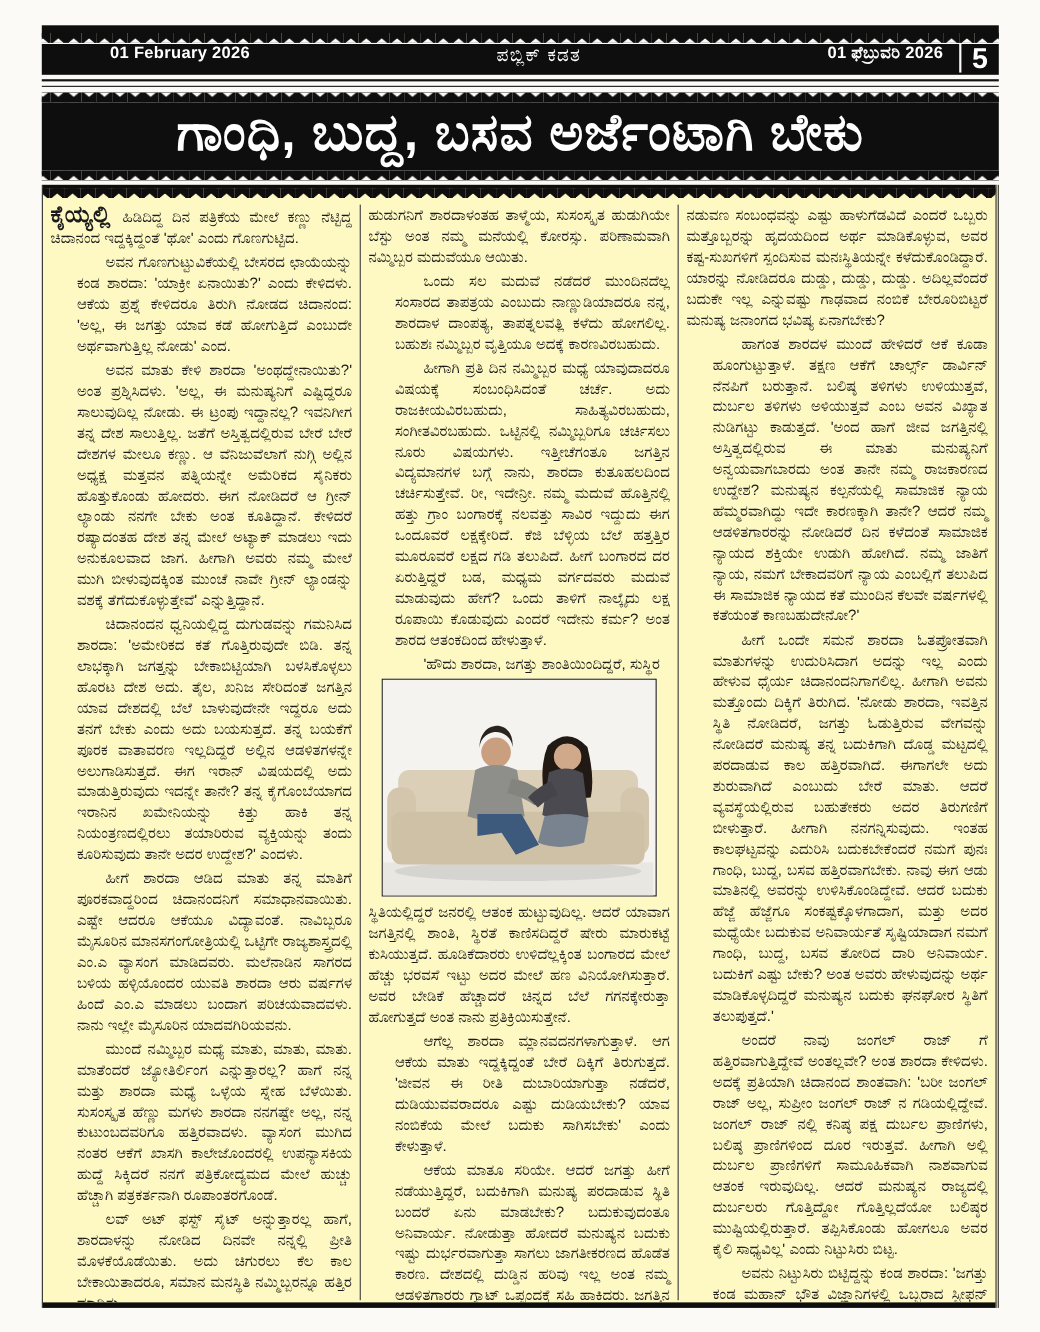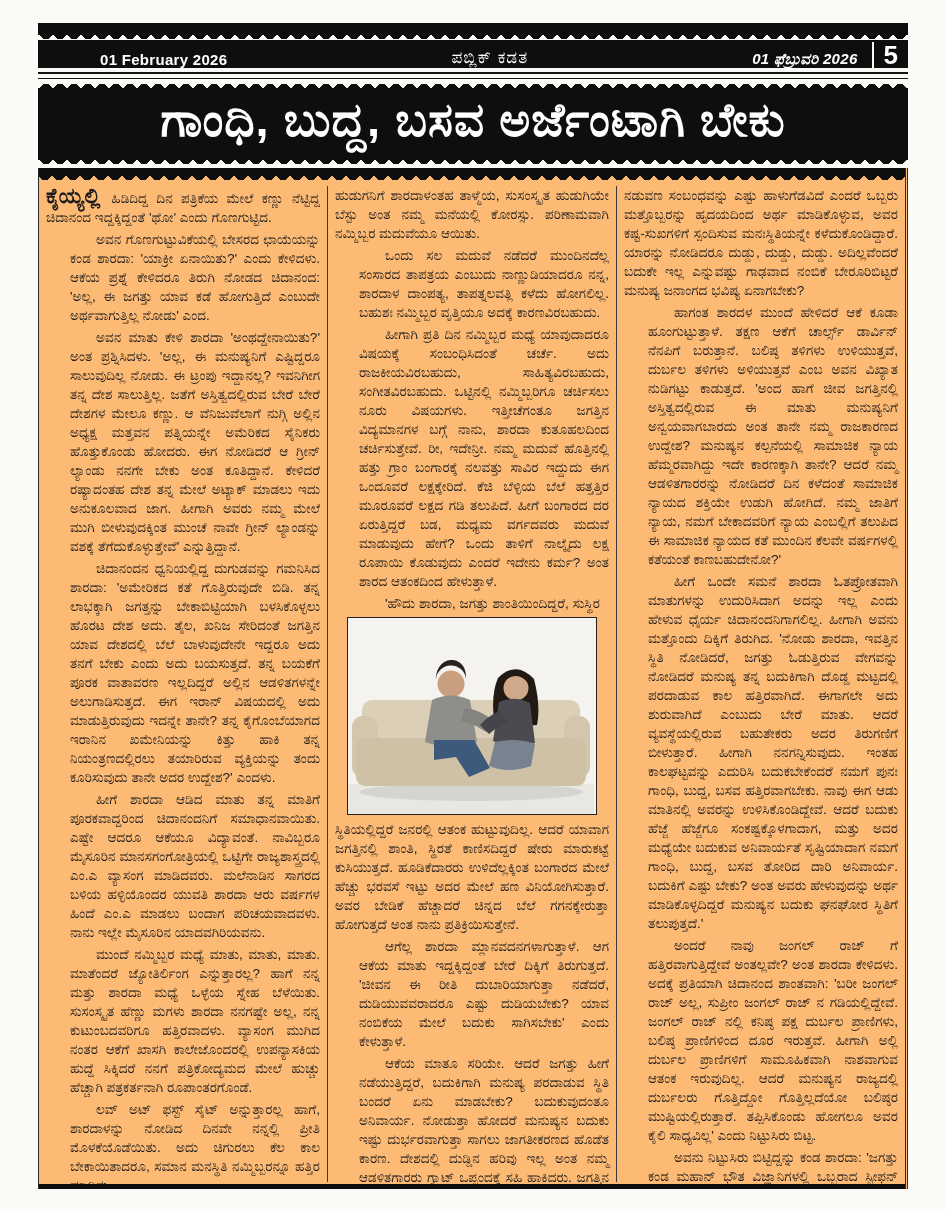--- a/index.html
+++ b/index.html
@@ -7,35 +7,35 @@
         font-family:"Liberation Sans","DejaVu Sans",sans-serif;color:#1b1b1b;}
   .sheet{position:absolute;left:38px;top:23px;width:870px;}
   
   .teeth-down{height:9px;background-image:linear-gradient(225deg,#0e0e0e 50%,transparent 50.5%),
               linear-gradient(135deg,#0e0e0e 50%,transparent 50.5%);
               background-size:14px 9px;background-repeat:repeat-x;background-position:top;}
   .teeth-up{height:9px;background-image:linear-gradient(45deg,#0e0e0e 50%,transparent 50.5%),
               linear-gradient(-45deg,#0e0e0e 50%,transparent 50.5%);
               background-size:14px 9px;background-repeat:repeat-x;background-position:bottom;}
   .top-band{height:7px;background:#0e0e0e;}
-  .header-bar{height:28px;background:#0e0e0e;color:#fff;display:flex;align-items:flex-end;
+  .header-bar{height:28px;background:#0e0e0e;color:#fff;display:flex;align-items:flex-start;
               padding:0 10px;box-sizing:border-box;margin-top:1px;}
   .hdr-date{font-size:15px;font-weight:bold;letter-spacing:.3px;}
   .hdr-left{margin-left:52px;}
   .hdr-center{flex:1;text-align:center;font-size:17px;font-weight:normal;letter-spacing:1px;}
-  .hdr-right{margin-right:14px;font-style:italic;}
+  .hdr-right{margin-right:14px;}
   .page-num{font-size:26px;font-weight:bold;line-height:1;padding-left:10px;border-left:2px solid #fbfaf6;}
   .rule-a{height:2px;background:#141414;margin-top:4px;}
   .rule-b{height:1px;background:#141414;margin-top:4px;}
   .headline-wrap{margin-top:5px;}
   .headline-core{background:#0e0e0e;color:#ffffff;text-align:center;
                  font-size:47px;font-weight:bold;letter-spacing:1px;
                  padding:1px 4px 8px;line-height:1.12;}
   .article-box{margin-top:4px;border-left:1px solid #2b2b2b;border-right:3px double #2b2b2b;
-               background:#fdba74;}
+               background:#fef9c3;}
   .article-top{height:3px;background:#0e0e0e;}
   .cols{display:flex;height:1000px;overflow:hidden;padding-top:4px;}
   .col{flex:1 1 0;padding:2px 7px;overflow:hidden;text-align:justify;}
   .colsep{width:1px;background:#3a3a3a;margin:2px 0;}
   .para{margin:0 0 3px 0;font-size:13.6px;line-height:19px;}
   .para.ind{text-indent:26px;margin-left:24px;}
   .lead{font-weight:bold;font-size:21px;letter-spacing:.3px;}
   .photo-frame{width:248px;margin:4px auto 5px;border:1px solid #222;background:#f4f3f0;
                display:block;}
   .photo-frame svg{display:block;}

